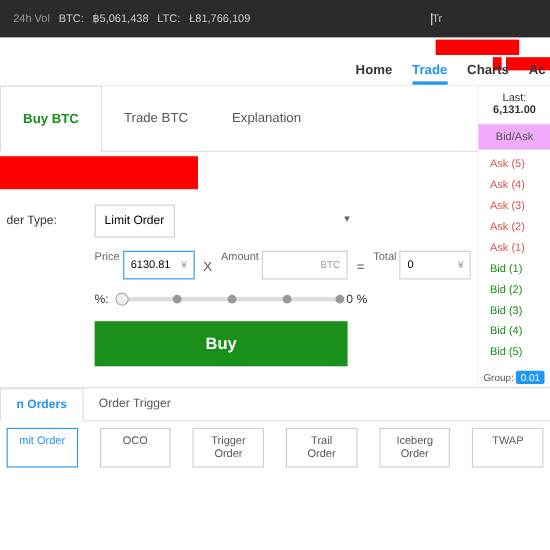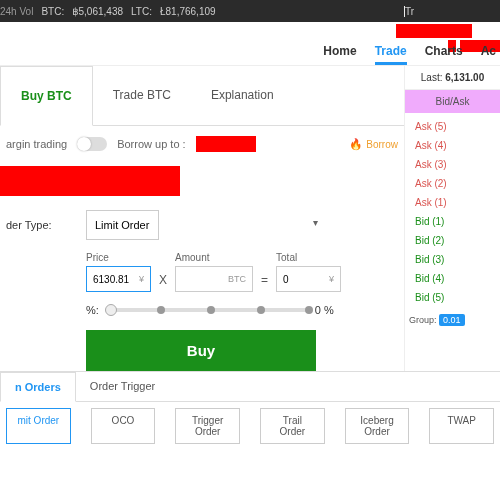--- a/index.html
+++ b/index.html
@@ -1,17 +1,17 @@
 <!DOCTYPE html>
 <html><head>
 <meta charset="utf-8">
 <style>
 *{box-sizing:border-box;margin:0;padding:0;font-family:Arial,Helvetica,sans-serif}
 body{width:500px;height:500px;overflow:hidden;background:#fff;font-size:11px;color:#333}
-.topbar{background:#2b2b2b;color:#999;height:22px;display:flex;align-items:center;padding:0 0;gap:8px;font-size:10px}
+.topbar{background:#2b2b2b;color:#999;height:34px;display:flex;align-items:center;padding:0 12px;gap:8px;font-size:10px}
 .topbar .right{margin-left:auto;color:#ccc}
 .redbox{background:#ff0000}
 .header{height:44px;position:relative;border-bottom:1px solid #eee}
 .nav{position:absolute;right:4px;bottom:0;display:flex;gap:18px;font-size:12px;font-weight:bold;color:#333}
 .nav .active{color:#2196F3;border-bottom:3px solid #2196F3;padding-bottom:4px}
 .nav div{padding-bottom:7px;cursor:pointer}
 .header .r1{position:absolute;right:28px;top:2px;width:76px;height:14px}
 .header .r2{position:absolute;right:0;top:18px;width:40px;height:12px}
 .header .r3{position:absolute;right:44px;top:18px;width:8px;height:12px}
 .main{display:flex}
@@ -25,21 +25,21 @@
 .redstrip{width:180px;height:30px;background:#ff0000;margin:4px 0 14px 0}
 .borrow-badge{margin-left:auto;color:#f0a030;font-size:10px;display:flex;align-items:center;gap:3px}
 .borrow-badge::before{content:"🔥";font-size:11px}
 .form{padding:0 6px}
 .row{display:flex;align-items:center;gap:10px;margin-bottom:12px}
 .label{width:70px;color:#333;font-size:11px}
 select{flex:1;height:30px;border:1px solid #ccc;padding:0 8px;font-size:11px;background:#fff;appearance:none;-webkit-appearance:none}
 .select-wrap{flex:1;position:relative;max-width:240px}
 .select-wrap::after{content:"▾";position:absolute;right:8px;top:7px;color:#666;font-size:10px}
 .price-row{display:flex;align-items:flex-end;gap:8px;margin-left:80px}
-.inp-group{display:flex;flex-direction:column;gap:3px}
+.inp-group{display:flex;flex-direction:row;gap:3px}
 .inp-label{font-size:10px;color:#666}
 .inp{display:flex;align-items:center;border:1px solid #ccc;height:26px;padding:0 6px;font-size:10px;min-width:64px}
 .inp.active{border:1px solid #2196F3}
 .inp input{border:none;outline:none;width:44px;font-size:10px}
 .unit{color:#999;font-size:9px;margin-left:2px}
 .op{font-size:12px;color:#555;padding-bottom:5px}
 .slider-row{display:flex;align-items:center;gap:8px;margin:12px 0 14px 80px}
 .slider{flex:1;height:4px;background:#ddd;position:relative;max-width:200px}
 .slider .dot{width:8px;height:8px;background:#999;border-radius:50%;position:absolute;top:-2px}
 .slider .thumb{width:12px;height:12px;background:#eee;border:1px solid #aaa;border-radius:50%;position:absolute;top:-4px;left:-2px}
@@ -86,29 +86,20 @@
 </div>
 
 <div class="main">
   <div class="left">
     <div class="tabs">
       <div class="active">Buy BTC</div>
       <div>Trade BTC</div>
       <div>Explanation</div>
     </div>
 
-    <div class="margin-row">
-      <span>argin trading</span>
-      <div class="toggle"></div>
-      <span>Borrow up to :</span>
-      <div class="redbox" style="width:60px;height:16px"></div>
-      <div class="borrow-badge">
-          <span>Borrow</span>
-        </div>
-    </div>
 
     <div class="redstrip"></div>
 
     <div class="form">
       <div class="row">
         <div class="label">der Type:</div>
         <div class="select-wrap">
           <select>
             <option>Limit Order</option>
           </select>

